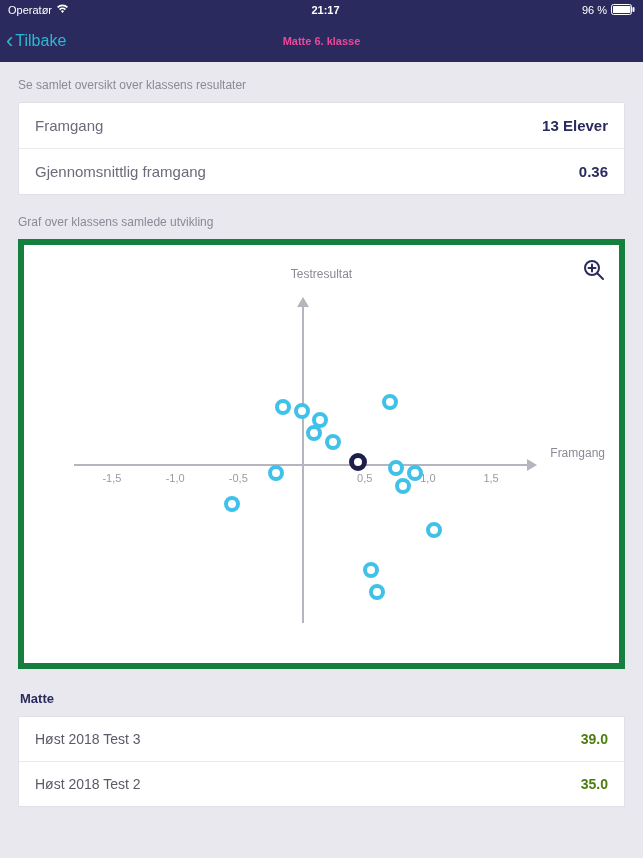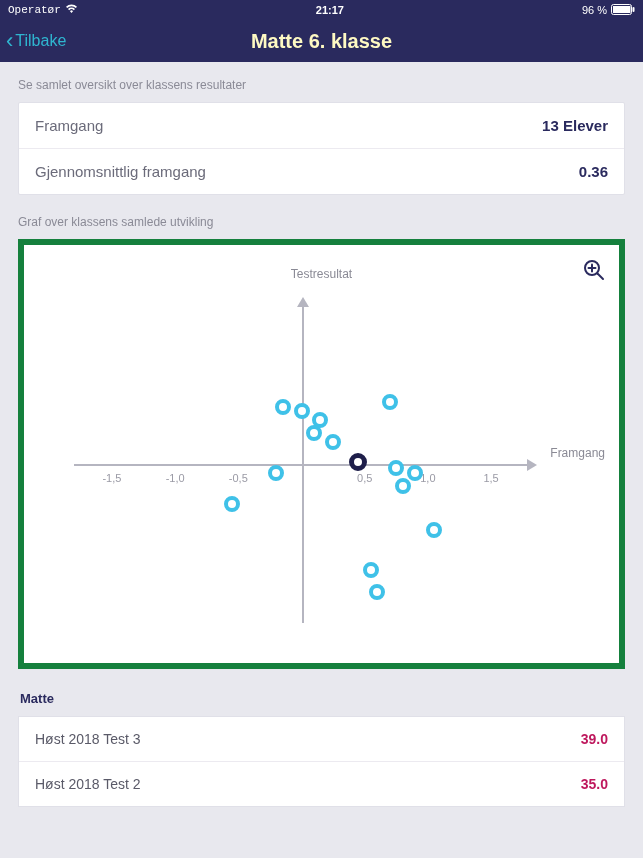--- a/index.html
+++ b/index.html
@@ -14,21 +14,21 @@
 .status-bar {
   height: 20px;
   background: #2a2a5e;
   color: #fff;
   display: flex;
   align-items: center;
   justify-content: space-between;
   padding: 0 8px;
   font-size: 11px;
 }
-.status-left { display: flex; align-items: center; gap: 4px; font-family: Liberation Mono, monospace; }
+.status-left { display: flex; align-items: center; gap: 4px; }
 .status-right { display: flex; align-items: center; gap: 4px; }
 .nav-bar {
   height: 42px;
   background: #2a2a5e;
   display: flex;
   align-items: center;
   position: relative;
 }
 .back-btn {
   display: flex;
@@ -36,23 +36,23 @@
   color: #2fb6d0;
   font-size: 16px;
   padding-left: 6px;
   cursor: pointer;
 }
 .back-chevron { font-size: 22px; line-height: 1; margin-right: 2px; font-weight: 300; }
 .nav-title {
   position: absolute;
   left: 50%;
   transform: translateX(-50%);
-  color: #fef9c3;
+  color: #ec4899;
   font-weight: 600;
-  font-size: 20px;
+  font-size: 11px;
 }
 .content { padding: 16px 18px 0; }
 .section-label {
   color: #8a8a96;
   font-size: 12px;
   margin-bottom: 10px;
   font-weight: 400;
 }
 .card {
   background: #fff;
@@ -185,21 +185,21 @@
 .student-score { color: #2bb267; font-weight: 700; font-size: 20px; }
 .student-right { flex: 1; }
 .test-row {
   display: flex;
   justify-content: space-between;
   padding: 14px 16px;
   border-bottom: 1px solid #eceaf0;
 }
 .test-row:last-child { border-bottom: none; }
 .test-name { color: #5a5a68; font-size: 14px; }
-.test-score { color: #be185d; font-weight: 700; font-size: 14px; }
+.test-score { color: #4d7c0f; font-weight: 700; font-size: 14px; }
 </style>
 </head>
 <body>
 
 <div class="status-bar">
   <div class="status-left">
     <span>Operatør</span>
     <span>
       <svg width="13" height="10" viewBox="0 0 13 10">
           <path d="M6.5 9 L5 7.2 A2 2 0 0 1 8 7.2 Z M3 5 A5 5 0 0 1 10 5 L8.8 6.2 A3.3 3.3 0 0 0 4.2 6.2 Z M1 2.8 A8 8 0 0 1 12 2.8 L10.8 4 A6.3 6.3 0 0 0 2.2 4 Z" fill="#fff"></path>

